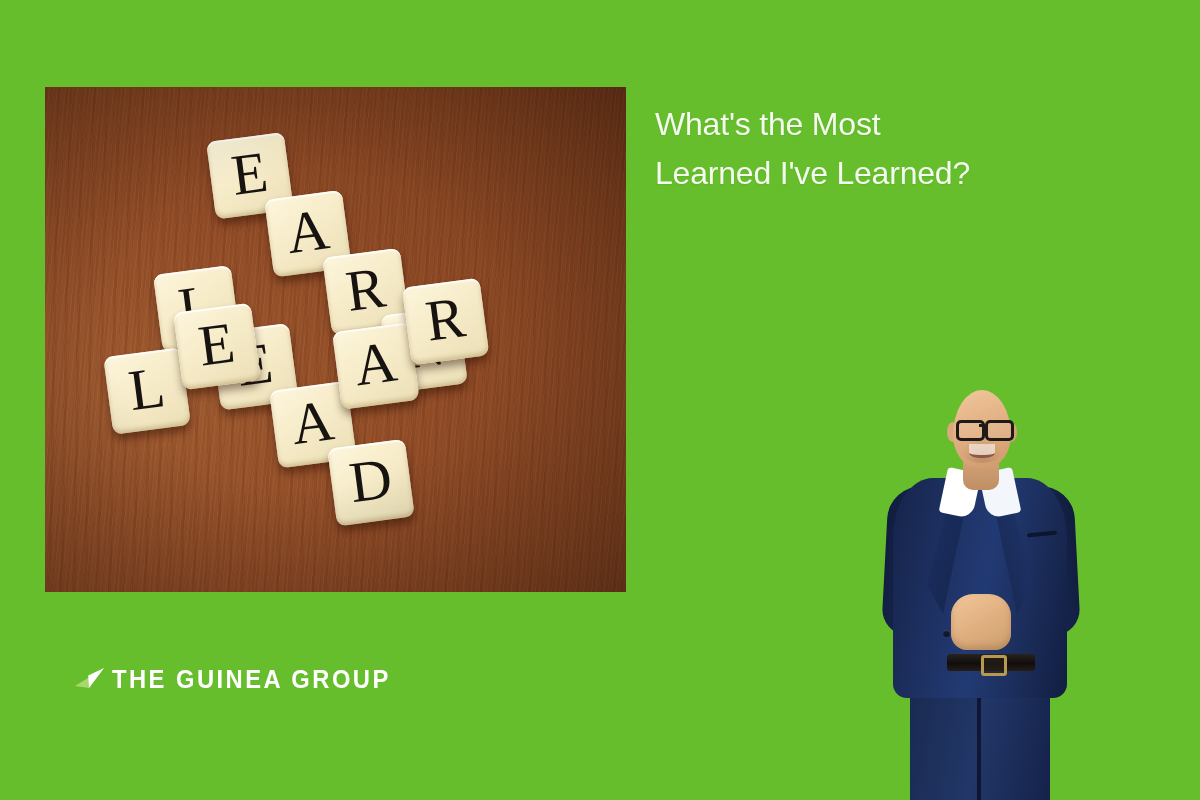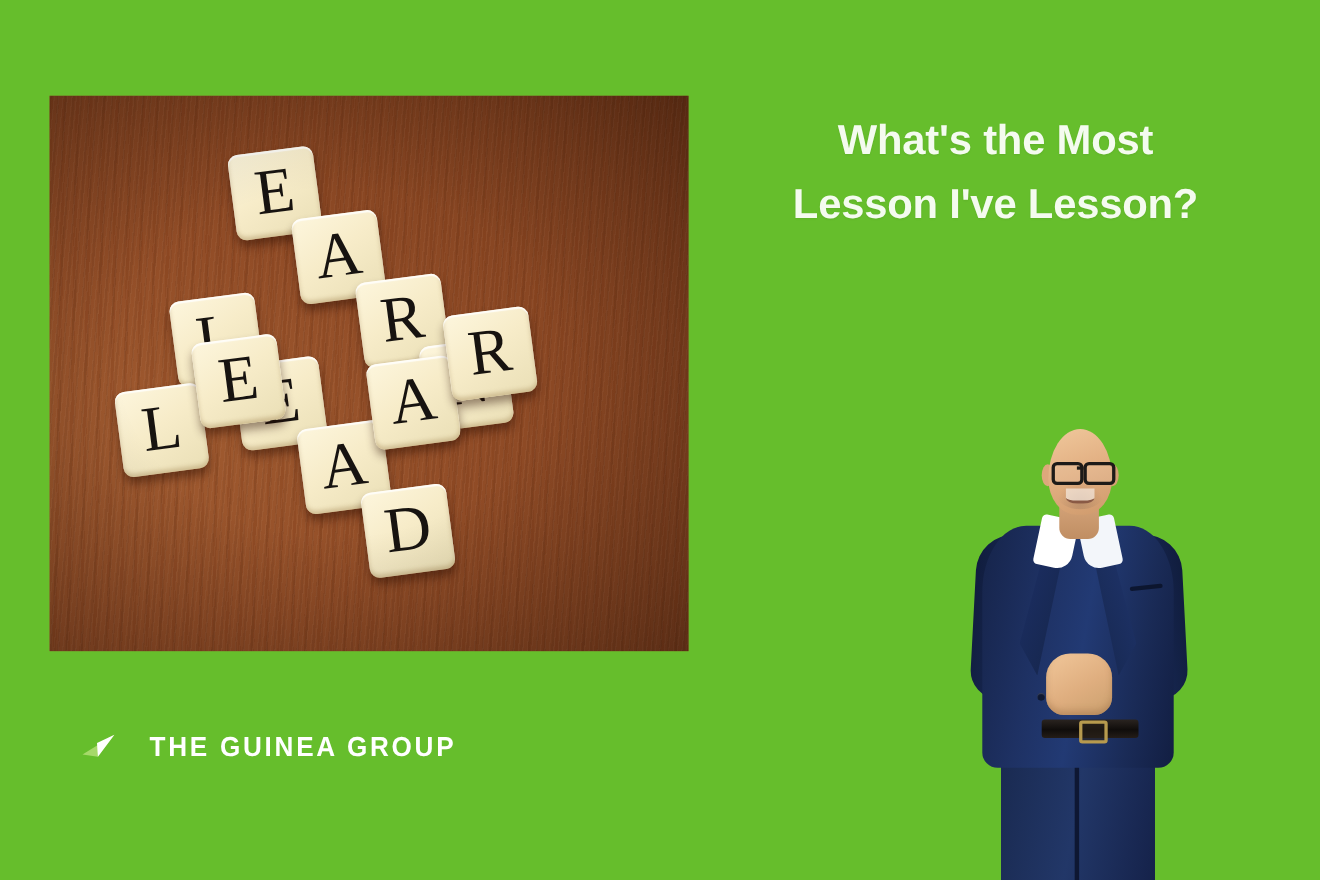--- a/index.html
+++ b/index.html
@@ -50,34 +50,33 @@
     font-size:58px;
     line-height:1;
     letter-spacing:0;
     user-select:none;
   }
   .tile span{display:block;transform:translateY(-2px);}
 
   
   .headline{
     position:absolute;left:655px;top:100px;width:500px;
-    text-align:center;
     color:#f4fbef;
-    font-weight:700;
-    font-size:38px;
+    font-weight:400;
+    font-size:32px;
     line-height:1.52;
     letter-spacing:-.2px;
     text-shadow:0 1px 2px rgba(0,0,0,.07);
   }
   .headline .ln{display:block;white-space:nowrap;}
 
   
   .logo{
     position:absolute;left:74px;top:662px;
-    display:flex;align-items:center;gap:28px;
+    display:flex;align-items:center;gap:4px;
   }
   .logo-mark{width:34px;height:34px;flex:0 0 34px;position:relative;}
   .logo-text{
     color:#ffffff;
     font-size:25px;
     font-weight:700;
     letter-spacing:2.6px;
     white-space:nowrap;
     font-family:"Liberation Sans", sans-serif;
     transform:scaleX(.95);
@@ -261,21 +260,21 @@
         </div>
         <div class="tile" style="left: 363px; top: 210px;">
           <span>R</span>
         </div>
       </div>
     <div class="vig"></div>
   </div>
 
   <div class="headline">
     <span class="ln">What's the Most</span>
-    <span class="ln">Lesson I've Lesson?</span>
+    <span class="ln">Learned I've Learned?</span>
   </div>
 
   <div class="logo">
     <span class="logo-mark">
       <svg width="34" height="34" viewBox="0 0 34 34" aria-hidden="true">
         <path d="M1 24 L30 6 L15 26 Z" fill="#a6d96a"></path>
         <path d="M30 6 L15 26 L14.2 13.5 Z" fill="#ffffff"></path>
       </svg>
     </span>
     <span class="logo-text">THE GUINEA GROUP</span>

